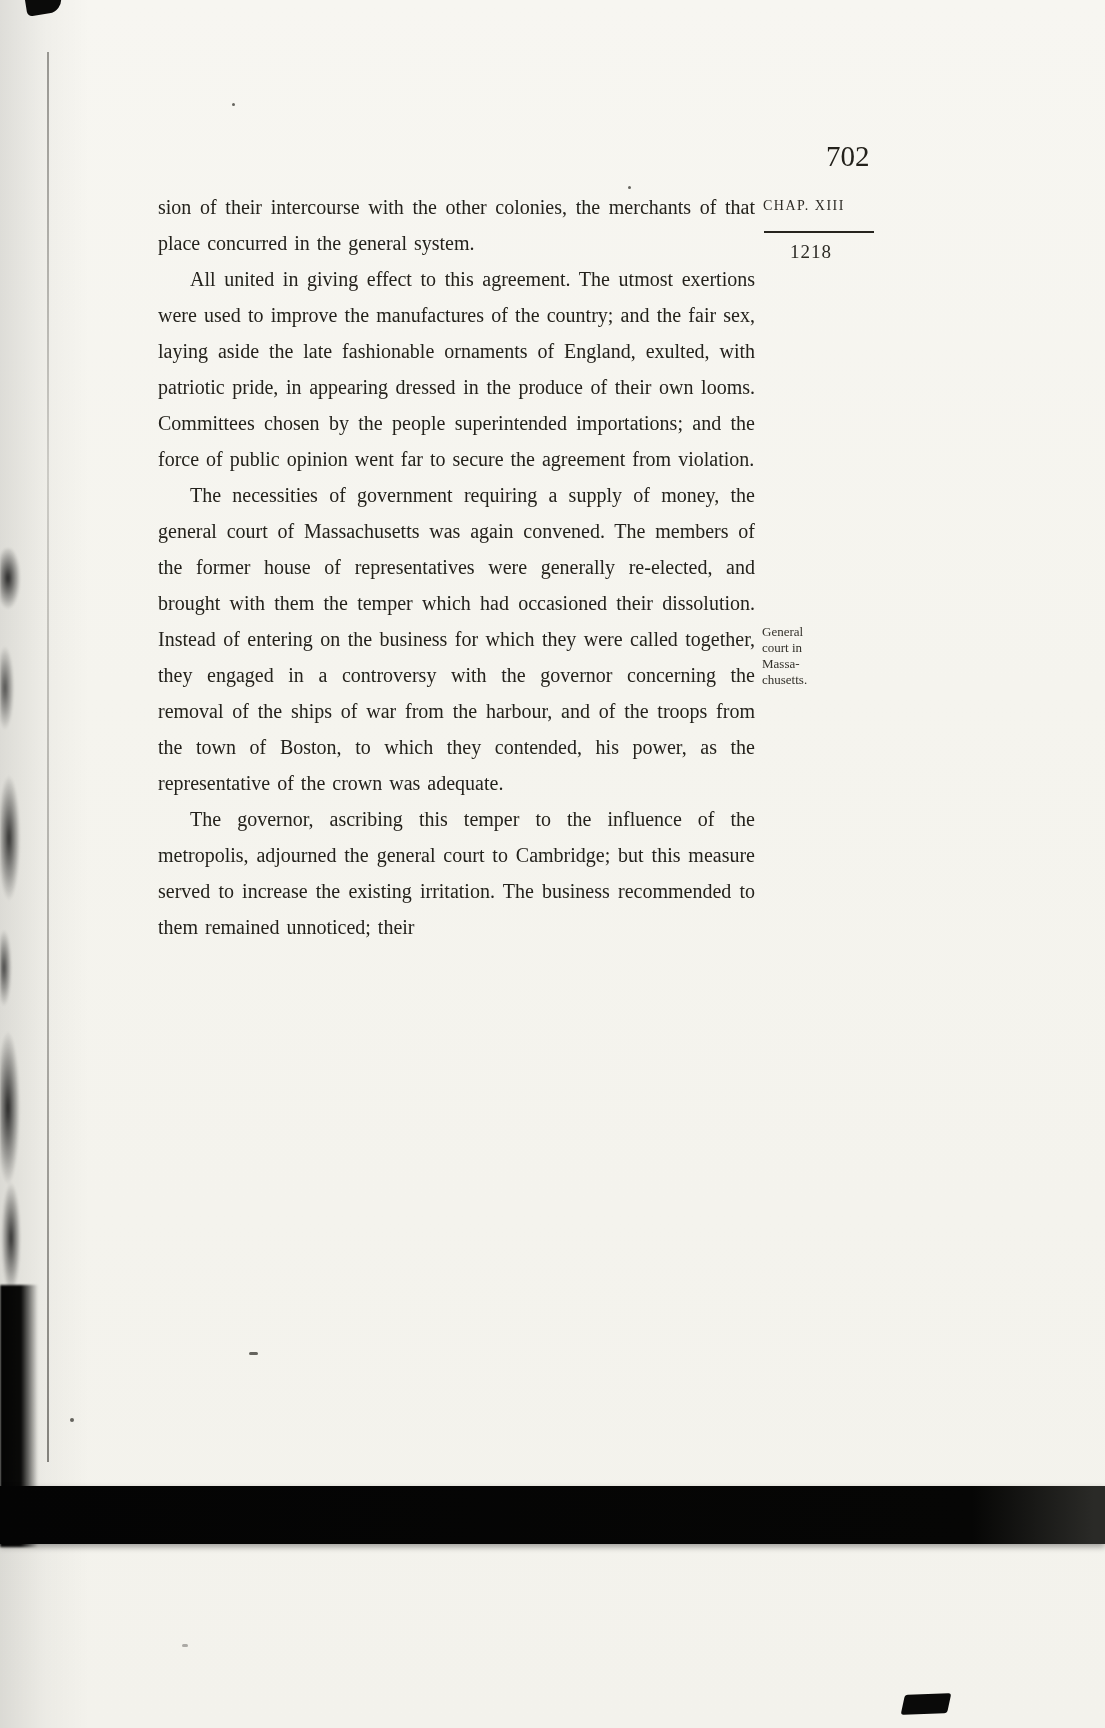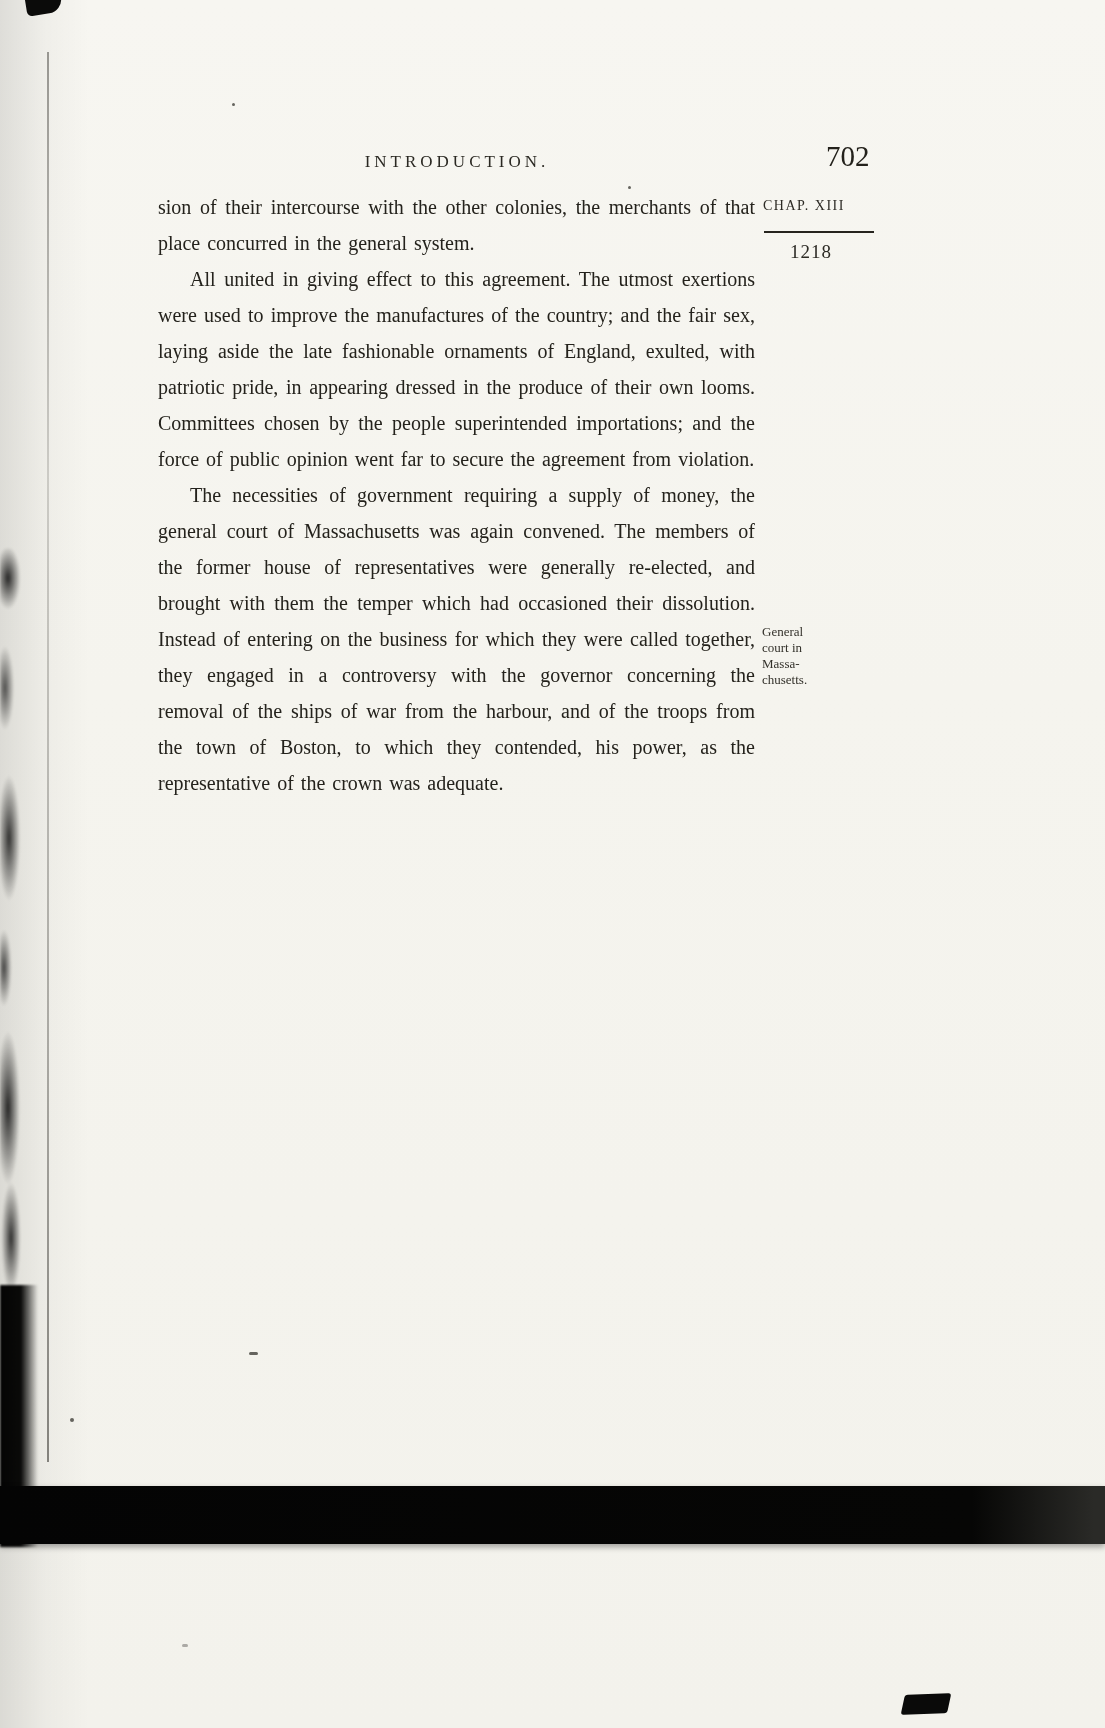--- a/index.html
+++ b/index.html
@@ -167,28 +167,28 @@
     position: absolute;
     background: rgba(40,38,33,0.7);
     border-radius: 50%;
   }
 </style>
 </head>
 <body>
 
 <div class="scan-page">
 
-  <div class="running-title">INTRODUCTION.</div>
 
   <div class="page-number">702</div>
 
   <div class="body-text">
     <p class="continuation">sion of their intercourse with the other colonies, the merchants of that place concurred in the general system.</p>
     <p>All united in giving effect to this agreement. The utmost exertions were used to improve the manufactures of the country; and the fair sex, laying aside the late fashionable ornaments of England, exulted, with patriotic pride, in appearing dressed in the produce of their own looms. Committees chosen by the people superintended importations; and the force of public opinion went far to secure the agreement from violation.</p>
     <p>The necessities of government requiring a supply of money, the general court of Massachusetts was again convened. The members of the former house of representatives were generally re-elected, and brought with them the temper which had occasioned their dissolution. Instead of entering on the business for which they were called together, they engaged in a controversy with the governor concerning the removal of the ships of war from the harbour, and of the troops from the town of Boston, to which they contended, his power, as the representative of the crown was adequate.</p>
+    <p>The governor, ascribing this temper to the influence of the metropolis, adjourned the general court to Cambridge; but this measure served to increase the existing irritation. The business recommended to them remained unnoticed; their</p>
   </div>
 
   <div class="chapter-heading">CHAP. XIII</div>
 
   <div class="chapter-rule"></div>
 
   <div class="year-label">1218</div>
 
   <div class="side-note">General
 court in

